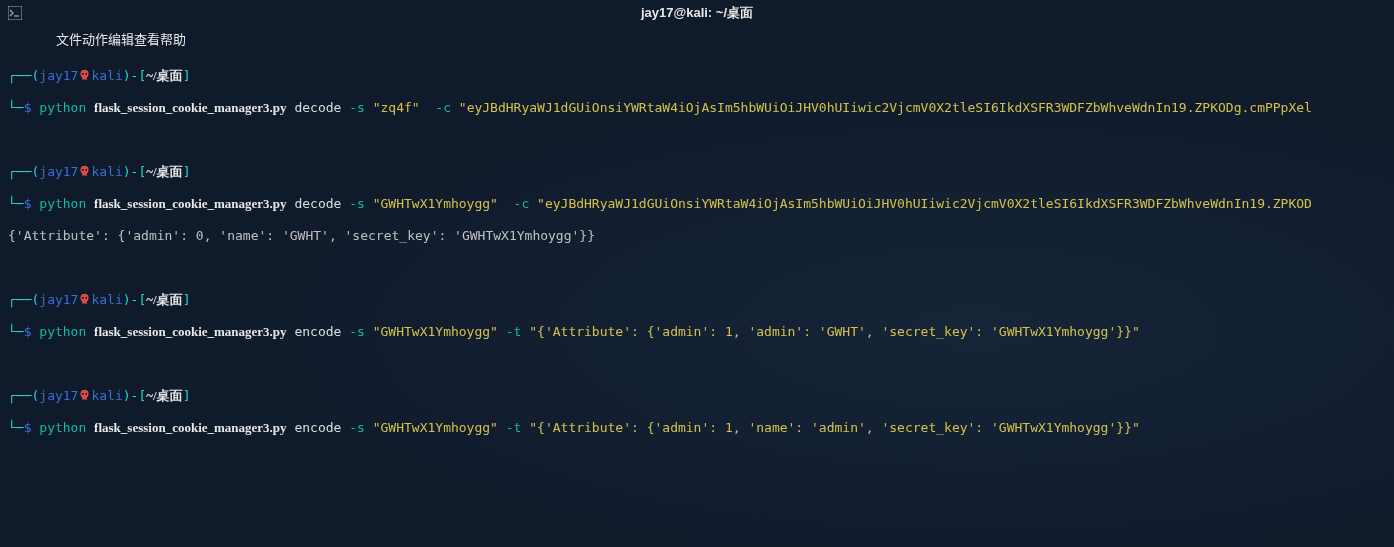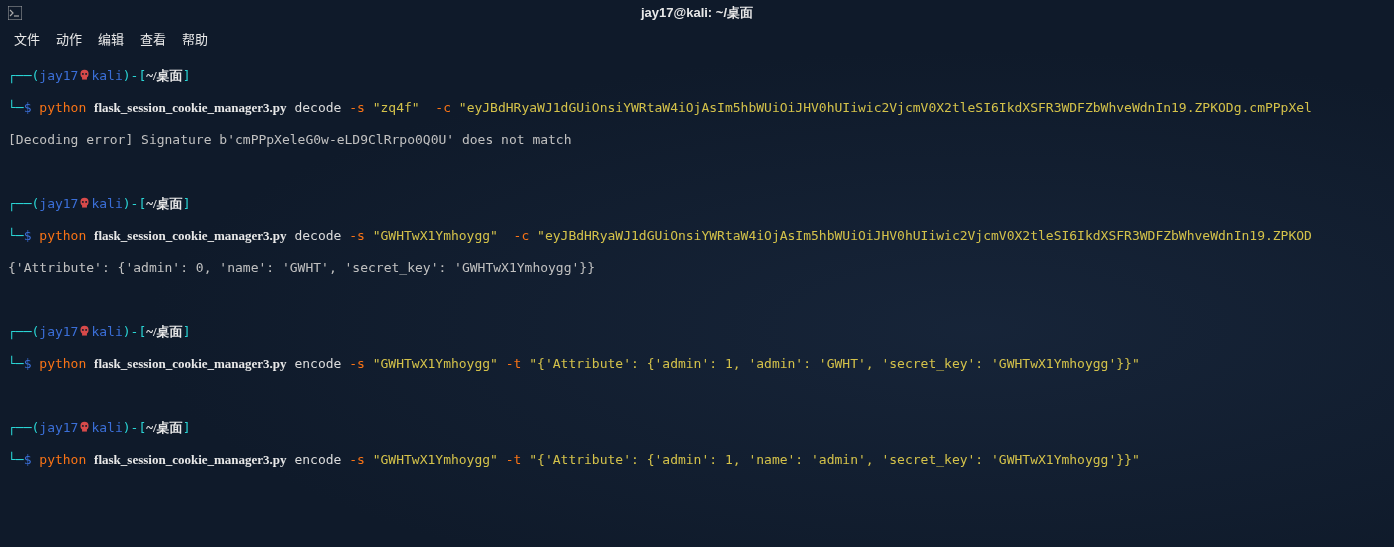--- a/index.html
+++ b/index.html
@@ -33,37 +33,37 @@
     text-align: center;
     font-weight: bold;
     color: #e8e8e8;
     font-family: sans-serif;
     font-size: 13px;
   }
   .menubar {
     height: 24px;
     display: flex;
     align-items: center;
-    gap: 16px;
     padding: 0 14px;
     font-family: "Noto Sans CJK SC", sans-serif;
     font-size: 13px;
     color: #e8e8e8;
+    margin-left: 42px;
   }
   .menu-item { cursor: pointer; }
   .terminal {
     padding: 2px 8px;
     line-height: 16px;
     white-space: pre;
     font-size: 13px;
   }
   .line { white-space: pre; }
   .cyan { color: #2ad4d4; }
   .blue { color: #3b6fd8; font-weight: normal; }
-  .blue-nb { color: #f97316; }
+  .blue-nb { color: #14b8a6; }
   .red { color: #d84a4a; font-weight: bold; }
   .white { color: #dcdcdc; }
   .bold { font-weight: bold; color: #e8e8e8; font-family: Liberation Serif, serif; }
   .yellow { color: #d4c24a; }
   .dimwhite { color: #c0c0c0; }
   .skull {
     display:inline-block;
     width:13px;height:13px;
     vertical-align:-2px;
   }
@@ -91,21 +91,20 @@
 </div>
 
 <div class="terminal">
 <div class="line"><span class="cyan">┌──(</span><span class="blue">jay17</span><span class="red"><svg class="skull" viewBox="0 0 16 16">
           <circle cx="8" cy="6" r="5" fill="#d84a4a"></circle>
           <rect x="5" y="9" width="6" height="4" fill="#d84a4a"></rect>
           <circle cx="6" cy="6" r="1.2" fill="#0f1a2a"></circle>
           <circle cx="10" cy="6" r="1.2" fill="#0f1a2a"></circle>
         </svg></span><span class="blue">kali</span><span class="cyan">)-[</span><span class="bold">~/桌面</span><span class="cyan">]</span></div>
 <div class="line"><span class="cyan">└─</span><span class="blue">$</span> <span class="blue-nb">python</span> <span class="bold">flask_session_cookie_manager3.py</span> <span class="white">decode</span> <span class="blue-nb">-s</span> <span class="yellow">"zq4f"</span>  <span class="blue-nb">-c</span> <span class="yellow">"eyJBdHRyaWJ1dGUiOnsiYWRtaW4iOjAsIm5hbWUiOiJHV0hUIiwic2VjcmV0X2tleSI6IkdXSFR3WDFZbWhveWdnIn19.ZPKODg.cmPPpXel</span></div>
-<div class="line dimwhite">[Decoding error] Signature b'cmPPpXeleG0w-eLD9ClRrpo0Q0U' does not match</div>
 <div class="line"> </div>
 <div class="line"><span class="cyan">┌──(</span><span class="blue">jay17</span><span class="red"><svg class="skull" viewBox="0 0 16 16">
           <circle cx="8" cy="6" r="5" fill="#d84a4a"></circle>
           <rect x="5" y="9" width="6" height="4" fill="#d84a4a"></rect>
           <circle cx="6" cy="6" r="1.2" fill="#0f1a2a"></circle>
           <circle cx="10" cy="6" r="1.2" fill="#0f1a2a"></circle>
         </svg></span><span class="blue">kali</span><span class="cyan">)-[</span><span class="bold">~/桌面</span><span class="cyan">]</span></div>
 <div class="line"><span class="cyan">└─</span><span class="blue">$</span> <span class="blue-nb">python</span> <span class="bold">flask_session_cookie_manager3.py</span> <span class="white">decode</span> <span class="blue-nb">-s</span> <span class="yellow">"GWHTwX1Ymhoygg"</span>  <span class="blue-nb">-c</span> <span class="yellow">"eyJBdHRyaWJ1dGUiOnsiYWRtaW4iOjAsIm5hbWUiOiJHV0hUIiwic2VjcmV0X2tleSI6IkdXSFR3WDFZbWhveWdnIn19.ZPKOD</span></div>
 <div class="line dimwhite">{'Attribute': {'admin': 0, 'name': 'GWHT', 'secret_key': 'GWHTwX1Ymhoygg'}}</div>
 <div class="line"> </div>

